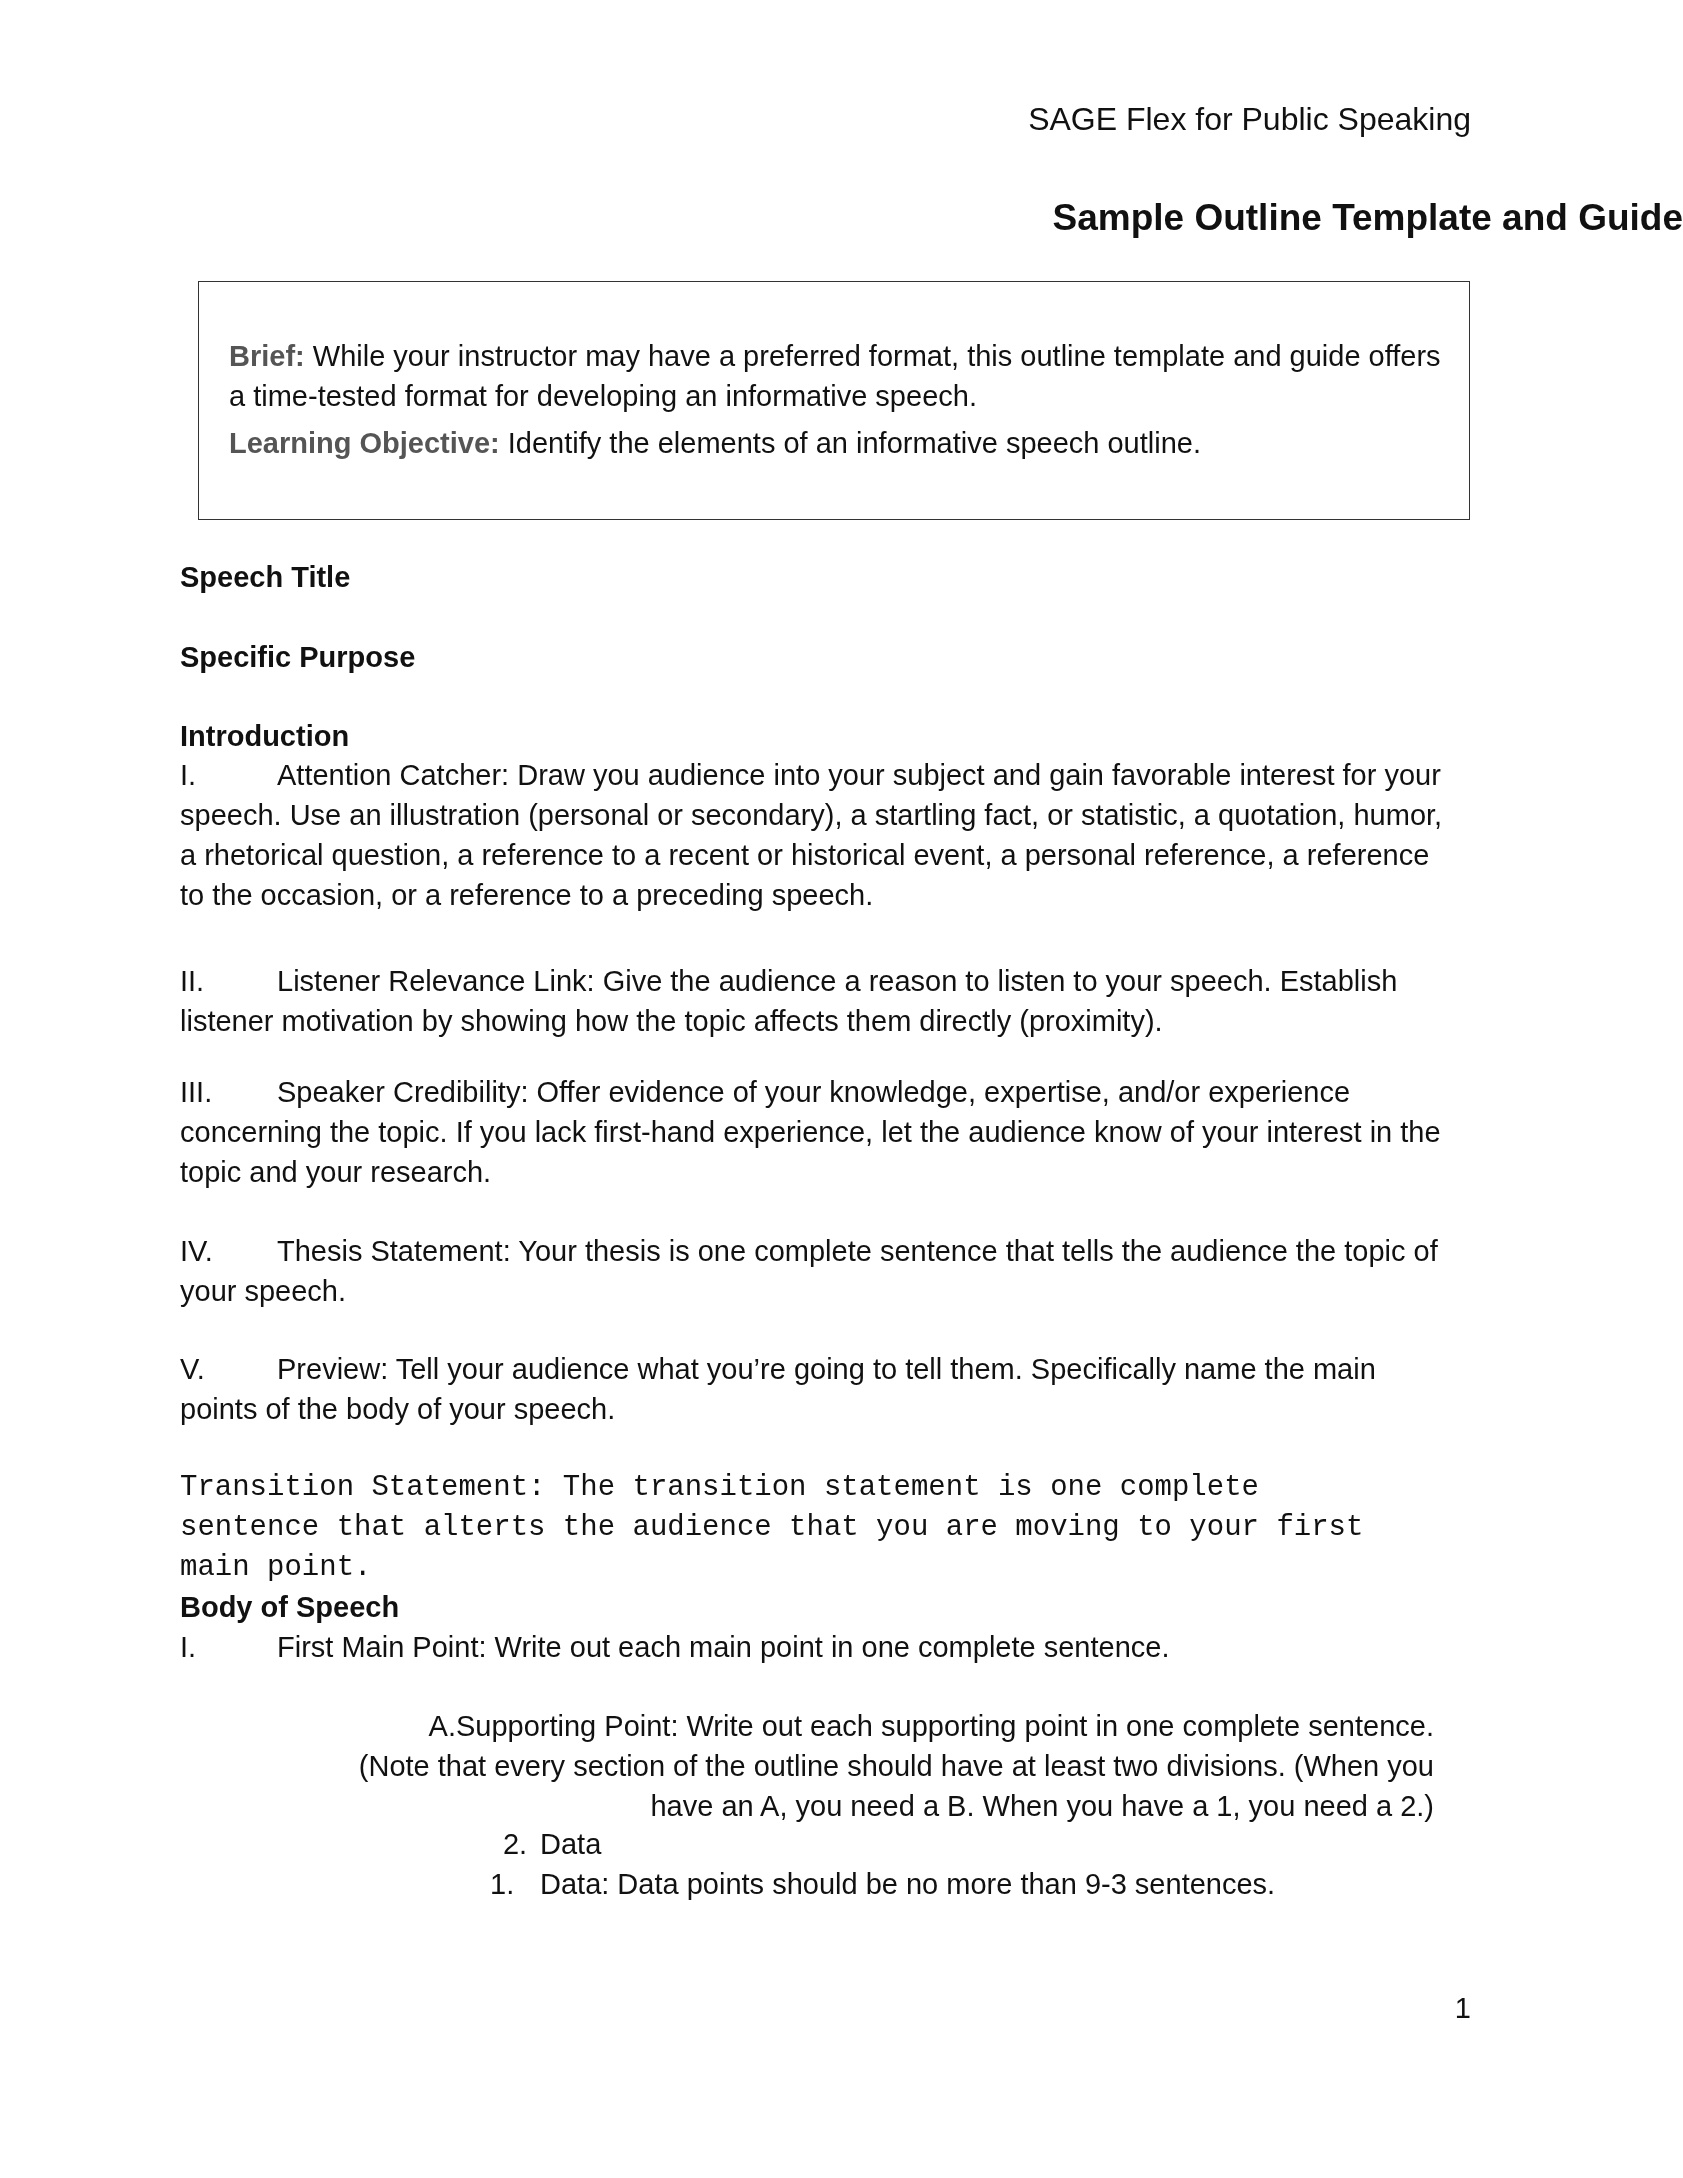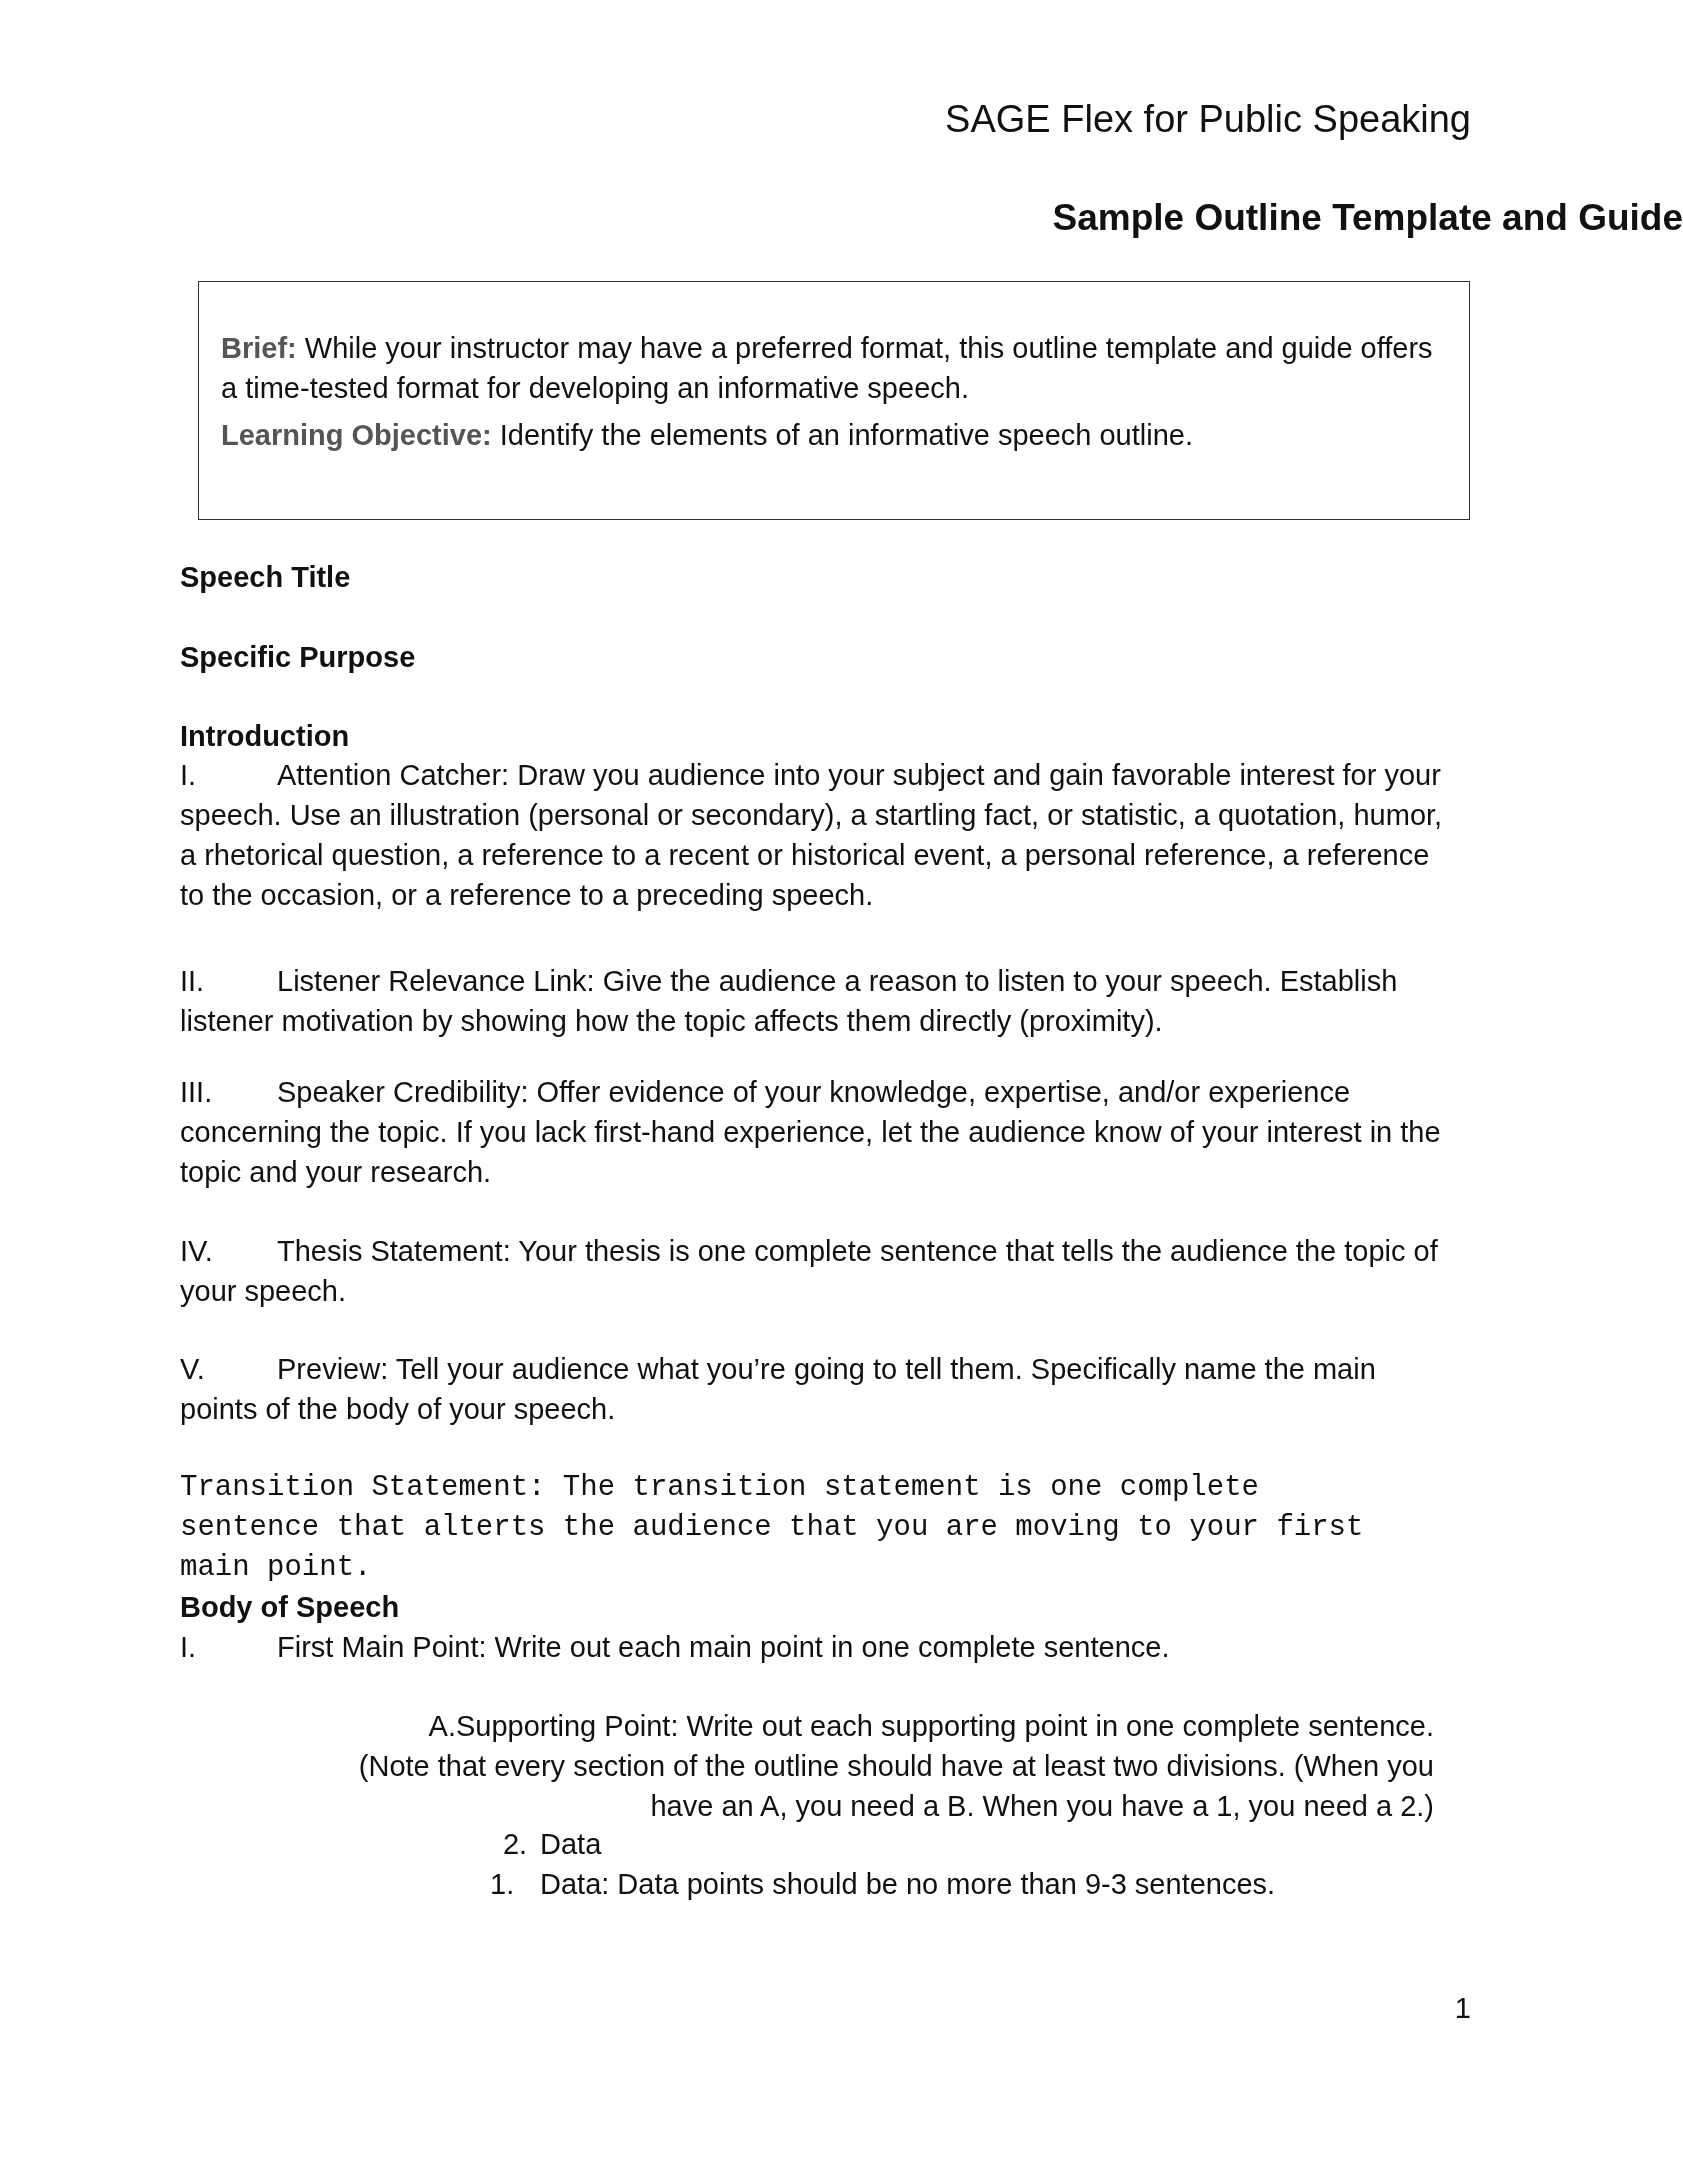--- a/index.html
+++ b/index.html
@@ -1,21 +1,21 @@
 <!DOCTYPE html>
 <html><head>
 <meta charset="utf-8">
 <style>
   html, body { margin:0; padding:0; background:#fff; }
   body { width:1683px; height:2178px; position:relative; font-family:"Liberation Sans", sans-serif; color:#111; font-size:29px; line-height:40px; }
   .abs { position:absolute; }
-  .header { right:212px; top:99px; font-size:38px; }
+  .header { right:212px; top:99px; font-size:32px; }
   .title { left:0; width:1683px; text-align:right; top:198px; font-size:37px; font-weight:bold; }
   .box { left:198px; top:281px; width:1272px; height:239px; border:1.5px solid #333; box-sizing:border-box; }
-  .box p { margin:8px; position:absolute; left:14px; width:1228px; }
+  .box p { margin:16px; position:absolute; left:14px; width:1228px; }
   .lbl { font-weight:bold; color:#555; }
   .h { font-weight:bold; }
   .para { left:180px; width:1277px; margin:0; }
   .num { display:inline-block; width:97px; }
   .sub { left:295px; width:1139px; margin:0; }
   .subnum { display:inline-block; width:98px; }
   .li { left:490px; }
   .li .n { display:inline-block; width:50px; }
   .pg { right:212px; top:1988px; }
 </style>

